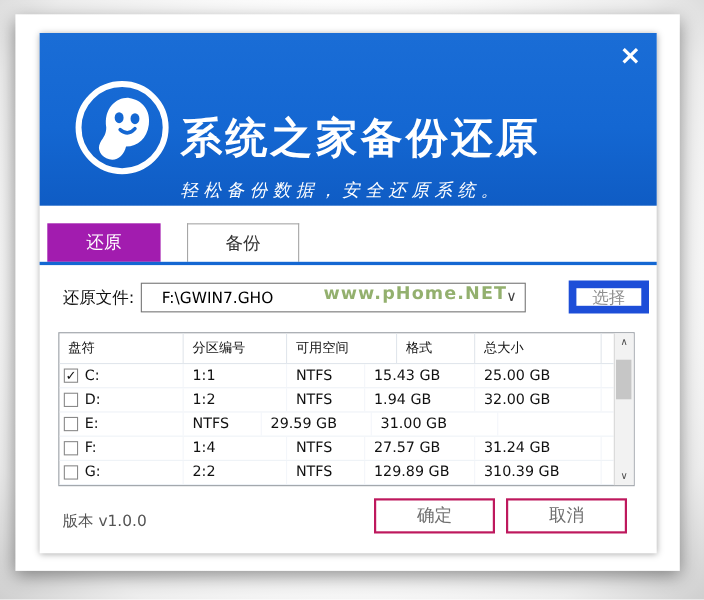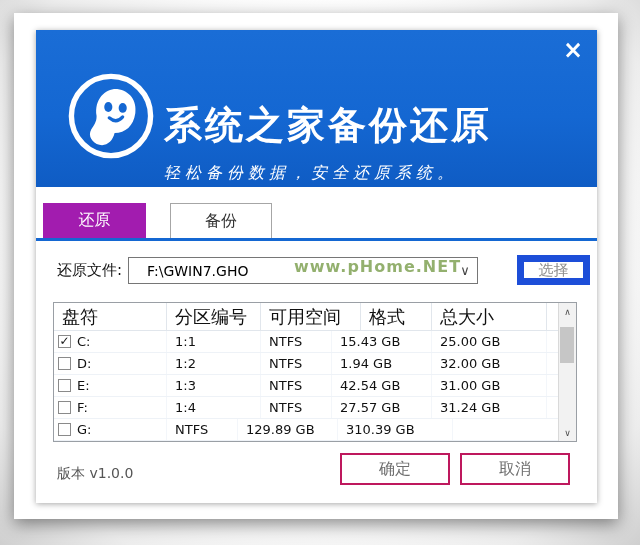--- a/index.html
+++ b/index.html
@@ -84,21 +84,21 @@
     cursor: pointer;
     margin-left: 12px;
   }
   
   .ptable {
     position: absolute; left: 17px; top: 272px; width: 524px; height: 140px;
     border: 1px solid #9a9fa5; background: #fff; display: flex;
   }
   .ptable-main { flex: 1; display: flex; flex-direction: column; overflow: hidden; }
   .t-row { display: flex; align-items: center; }
-  .t-header { height: 30px; border-bottom: 1px solid #e1e6ec; font-size: 18px; color: #111; }
+  .t-header { height: 30px; border-bottom: 1px solid #e1e6ec; font-size: 12px; color: #111; }
   .t-header .cell { border-right: 1px solid #e1e6ec; height: 100%; display: flex; align-items: center; }
   .t-data { height: 22px; border-bottom: 1px solid #eef2f7; font-size: 13px; color: #111; }
   .t-data .cell { height: 100%; display: flex; align-items: center; border-right: 1px solid #f3f6fa; }
   .cell { padding-left: 8px; overflow: hidden; white-space: nowrap; }
   .col-drive { width: 113px; }
   .col-part  { width: 94px; }
   .col-fmt   { width: 71px; }
   .col-free  { width: 100px; }
   .col-total { width: 115px; }
   .col-fill  { flex: 1; border-right: none !important; }
@@ -204,23 +204,22 @@
     <div class="cell col-free c-free">1.94 GB</div>
     <div class="cell col-total c-total">32.00 GB</div>
     <div class="cell col-fill"></div>
   </div>
 
   <div class="t-row t-data">
     <div class="cell col-drive">
       <span class="checkbox"></span>
       <span class="c-drive">E:</span>
     </div>
-    <div class="cell col-part c-part">1:3</div>
-    <div class="cell col-fmt c-fmt">NTFS</div>
-    <div class="cell col-free c-free">42.54 GB</div>
+    <div class="cell col-fmt c-fmt">NTFS</div>
+    <div class="cell col-free c-free">29.59 GB</div>
     <div class="cell col-total c-total">31.00 GB</div>
     <div class="cell col-fill"></div>
   </div>
 
   <div class="t-row t-data">
     <div class="cell col-drive">
       <span class="checkbox"></span>
       <span class="c-drive">F:</span>
     </div>
     <div class="cell col-part c-part">1:4</div>
@@ -228,20 +227,21 @@
     <div class="cell col-free c-free">27.57 GB</div>
     <div class="cell col-total c-total">31.24 GB</div>
     <div class="cell col-fill"></div>
   </div>
 
   <div class="t-row t-data">
     <div class="cell col-drive">
       <span class="checkbox"></span>
       <span class="c-drive">G:</span>
     </div>
+    <div class="cell col-part c-part">2:2</div>
     <div class="cell col-fmt c-fmt">NTFS</div>
     <div class="cell col-free c-free">129.89 GB</div>
     <div class="cell col-total c-total">310.39 GB</div>
     <div class="cell col-fill"></div>
   </div>
 </div>
       </div>
       <div class="scrollbar">
         <div class="scroll-btn">∧</div>
         <div class="scroll-track">

